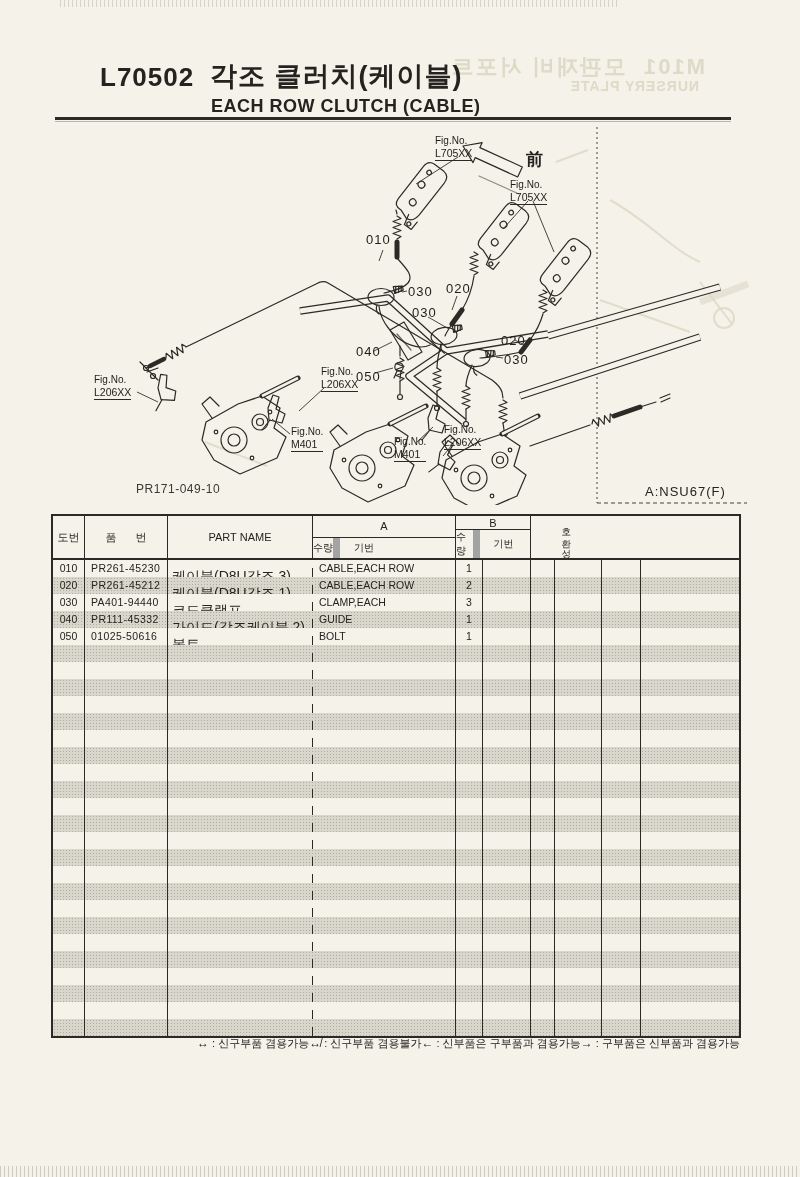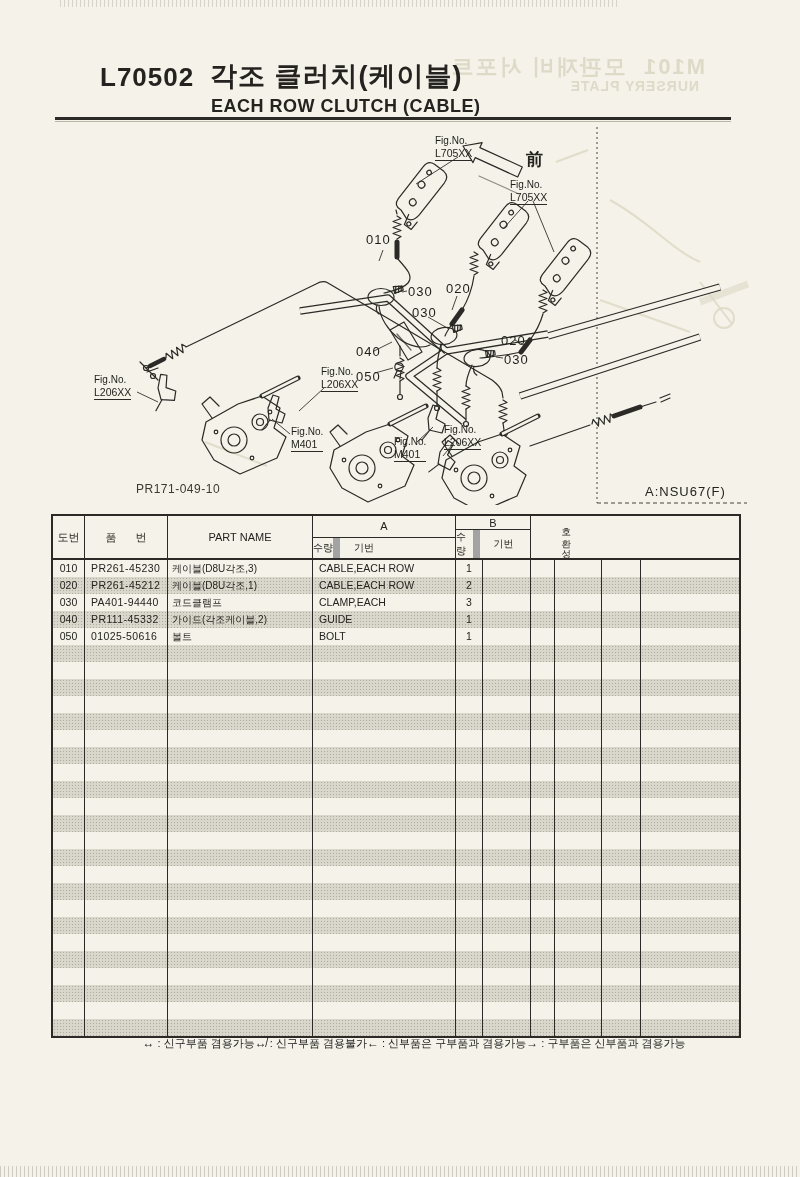--- a/index.html
+++ b/index.html
@@ -46,26 +46,26 @@
   .gbot span{display:flex;align-items:center;justify-content:center;font-size:10px;}
   .gbot span:first-child{border-right:7px solid #a3a3a3;}
   .compat-v{writing-mode:vertical-rl;text-orientation:upright;font-size:9.5px;line-height:1;letter-spacing:1px;}
   .tbody{}
   .trow{display:grid;grid-template-columns:32px 83px 145px 143px 27px 48px 24px 47px 39px 96px;height:17px;}
   .trow.shaded{background-color:#d9d6cb;background-image:radial-gradient(rgba(140,137,124,.55) .7px,transparent .8px);background-size:3px 3px;}
   .td{border-right:1px solid #2b2a26;font-size:10.5px;line-height:17px;white-space:nowrap;overflow:hidden;}
   .td:last-child{border-right:none;}
   .td-no{text-align:center;}
   .td-part_no{padding-left:6px;letter-spacing:.4px;}
-  .td-name_ko{padding-left:4px;font-size:10px;}
+  .td-name_ko{padding-left:4px;font-size:14px;margin-top:8px;}
   .td-part_name{padding-left:6px;}
   .td-qty_a,.td-qty_b{text-align:center;}
 
   
-  .legend{position:absolute;left:88px;top:1036px;width:652px;display:flex;justify-content:center;
+  .legend{position:absolute;left:88px;top:1036px;width:652px;display:flex;justify-content:flex-end;
           font-size:11px;white-space:nowrap;color:#222;}
   .legend .arrow{font-size:12px;}
   .page-number{position:absolute;left:0;top:1065px;width:800px;text-align:center;font-size:15px;letter-spacing:2px;color:#33322c;}
 
   svg .leader{stroke:#33322c;stroke-width:.9;fill:none;}
   svg .ink{stroke:#2b2a26;fill:none;stroke-width:1.2;stroke-linejoin:round;stroke-linecap:round;}
   svg .tube{stroke:#2b2a26;fill:none;stroke-width:7.5;stroke-linejoin:round;}
   svg .tubein{stroke:#f4f2e9;fill:none;stroke-width:5;stroke-linejoin:round;}
   svg .ghostink{stroke:#ded9c6;fill:none;stroke-width:2;opacity:.85;}
   svg .dash{stroke:#44423a;stroke-width:1;fill:none;}

